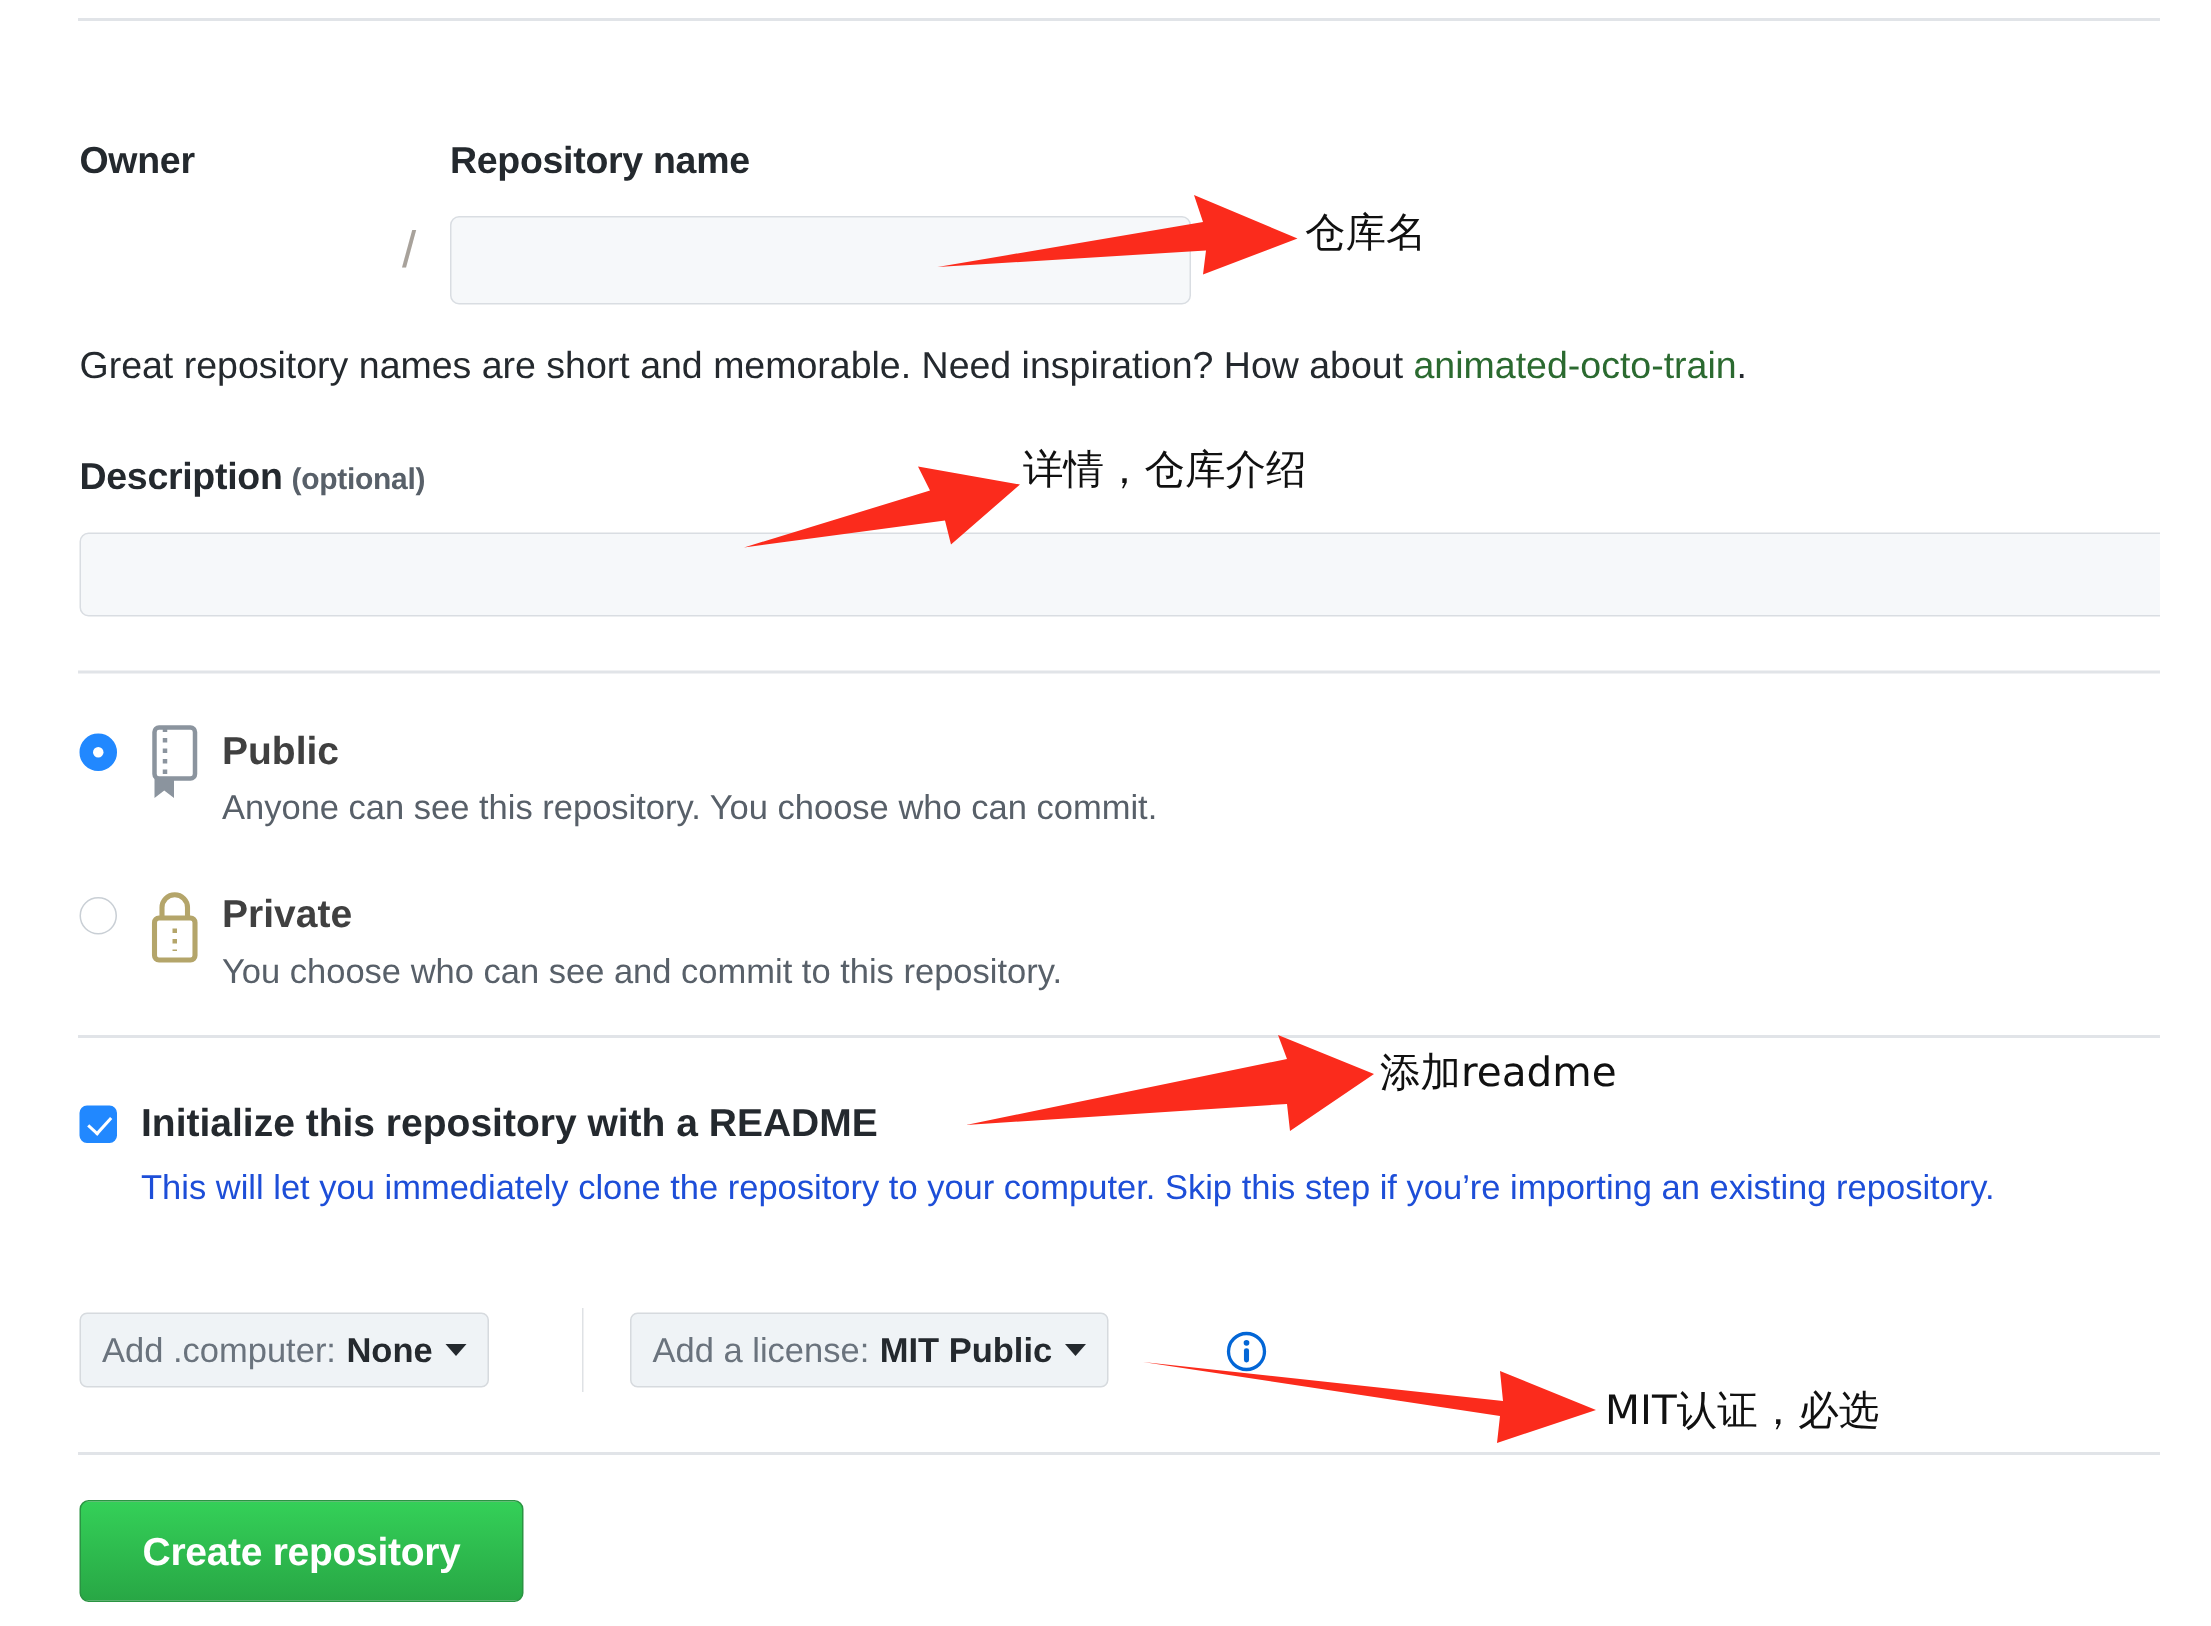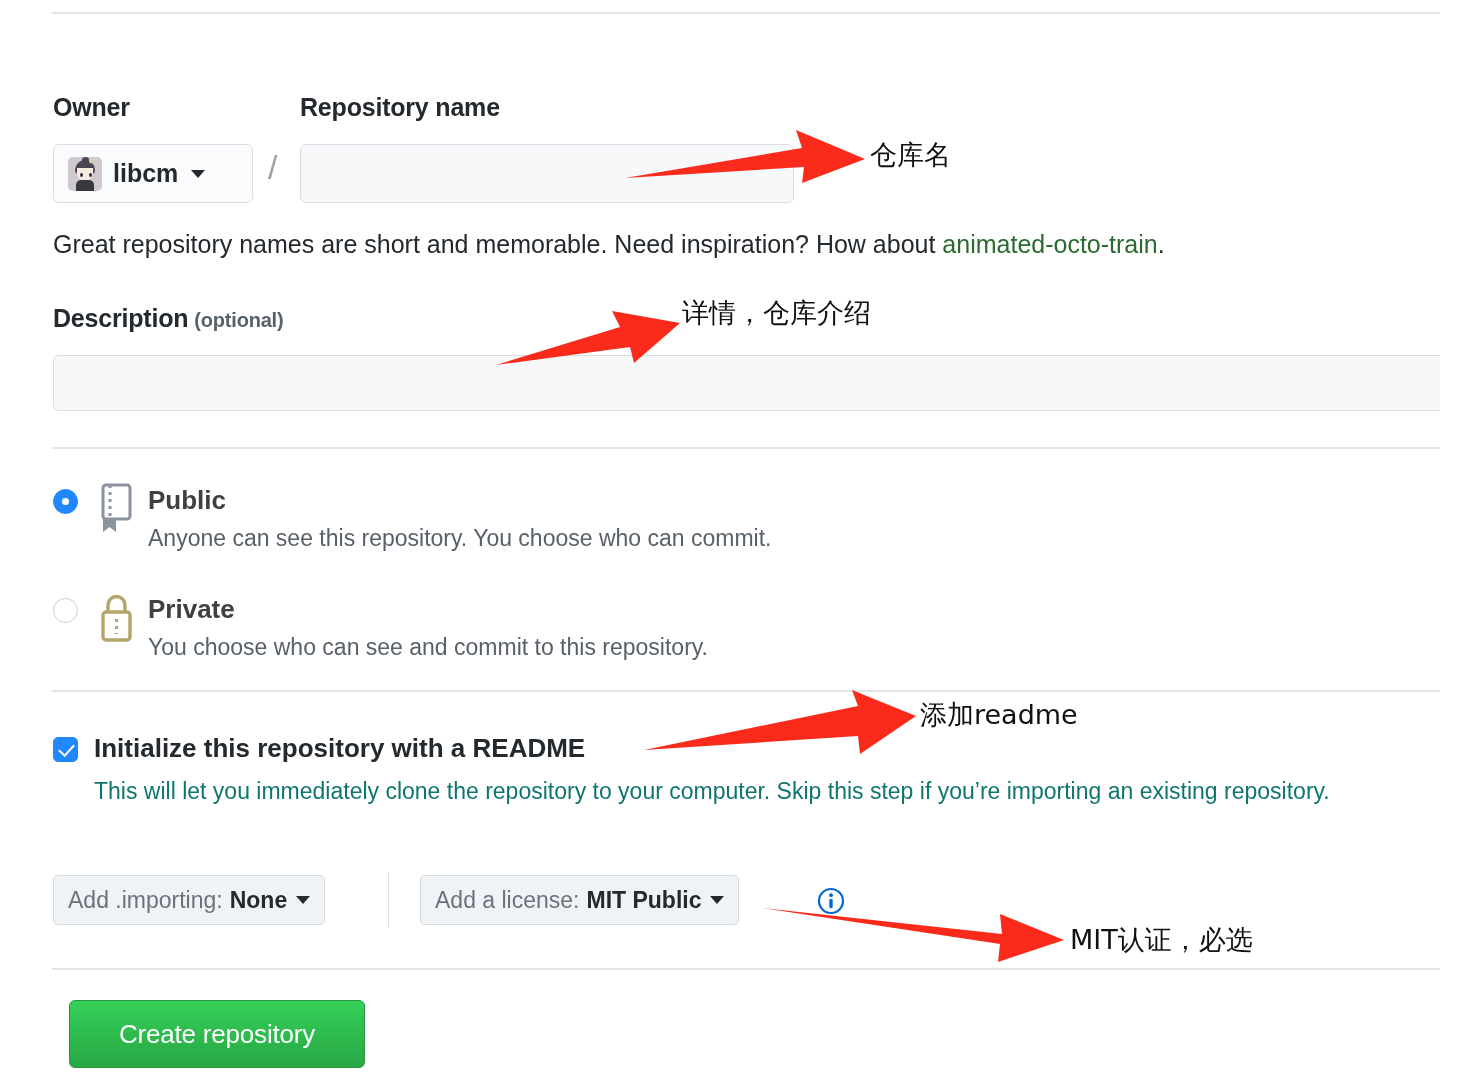--- a/index.html
+++ b/index.html
@@ -253,21 +253,21 @@
     font-weight: bold;
     color: #24292e;
     white-space: nowrap;
   }
   #init-desc {
     position: absolute;
     left: 41px; top: 40px;
     width: 1320px;
     font-size: 23px;
     line-height: 37px;
-    color: #0f766e;
+    color: #1d4ed8;
   }
 
   
   .dropdown {
     position: absolute;
     height: 50px;
     display: flex;
     align-items: center;
     padding: 0 14px;
     background: #eff3f6;
@@ -307,25 +307,24 @@
   
   #btn-create {
     position: absolute;
     left: 53px; top: 1000px;
     width: 296px; height: 68px;
     border: 1px solid #2a9442;
     border-radius: 6px;
     background: linear-gradient(#34d058, #28a745);
     color: #fff;
     font-size: 26px;
-    font-weight: normal;
+    font-weight: bold;
     font-family: inherit;
     cursor: pointer;
     letter-spacing: -0.2px;
-    margin-left: 16px;
   }
 
   
   .annotation-arrow {
     position: absolute;
     pointer-events: none;
   }
   .annotation-text {
     position: absolute;
     font-size: 27px;
@@ -341,33 +340,20 @@
 </head>
 <body>
 
 <div class="page">
 
   <div class="rule" id="rule-top"></div>
 
   <div class="field-label" id="label-owner">Owner</div>
   <div class="field-label" id="label-repo-name">Repository name</div>
 
-  <div class="owner-select">
-    <span class="avatar">
-      <span class="hair"></span>
-        <span class="bun"></span>
-        <span class="pin"></span>
-      <span class="face"></span>
-        <span class="eye l"></span>
-        <span class="eye r"></span>
-      <span class="body"></span>
-    </span>
-    <span class="owner-name">libcm</span>
-    <span class="caret"></span>
-  </div>
 
   <div class="slash">/</div>
 
   <input id="input-repo-name" type="text" placeholder="" style="">
 
   <div id="hint-repo-name">
     <span>Great repository names are short and memorable. Need inspiration? How about </span><span class="suggestion">animated-octo-train</span><span>.</span>
   </div>
 
   <div class="field-label" id="label-description">
@@ -405,21 +391,21 @@
 
   <div class="rule" id="rule-init"></div>
 
   <div id="init-section">
     <span class="checkbox"></span>
     <span id="init-title">Initialize this repository with a README</span>
     <span id="init-desc">This will let you immediately clone the repository to your computer. Skip this step if you’re importing an existing repository.</span>
   </div>
 
   <div class="dropdown" id="dd-gitignore">
-    <span class="dd-prefix">Add .importing:</span>
+    <span class="dd-prefix">Add .computer:</span>
     <span class="dd-value">None</span>
     <span class="caret"></span>
   </div>
 
   <div class="dd-separator"></div>
 
   <div class="dropdown" id="dd-license">
     <span class="dd-prefix">Add a license:</span>
     <span class="dd-value">MIT Public</span>
     <span class="caret"></span>

